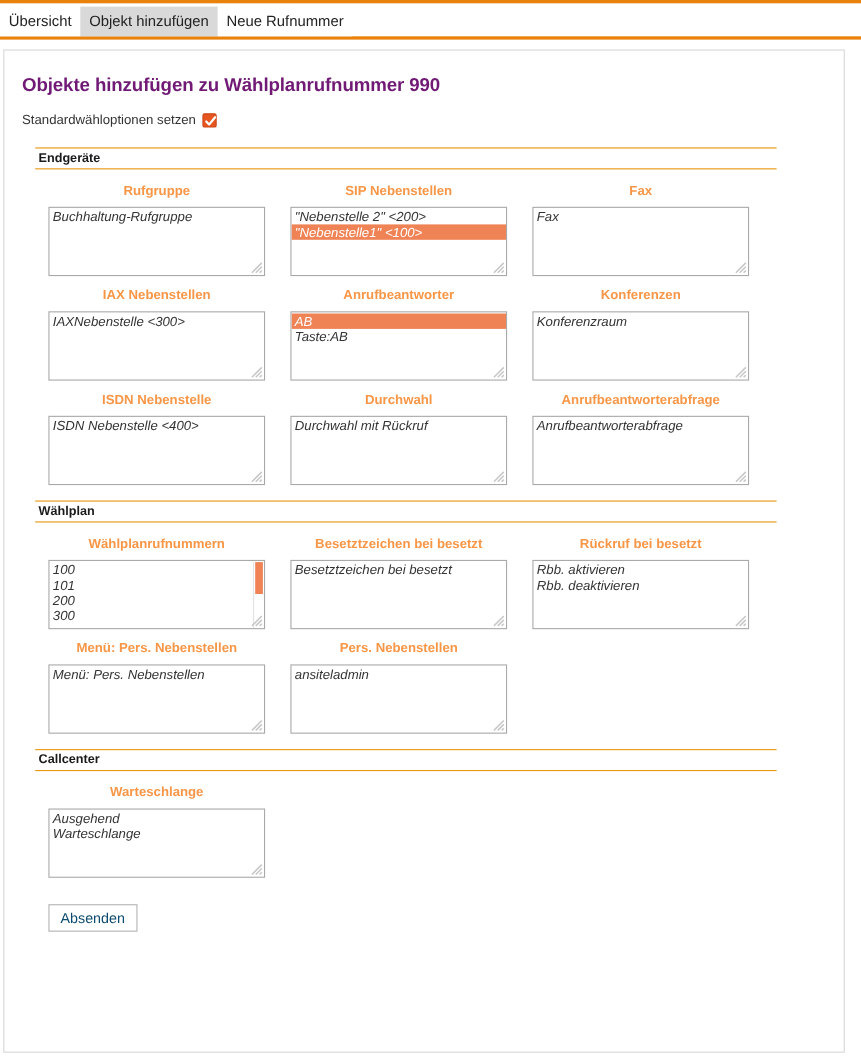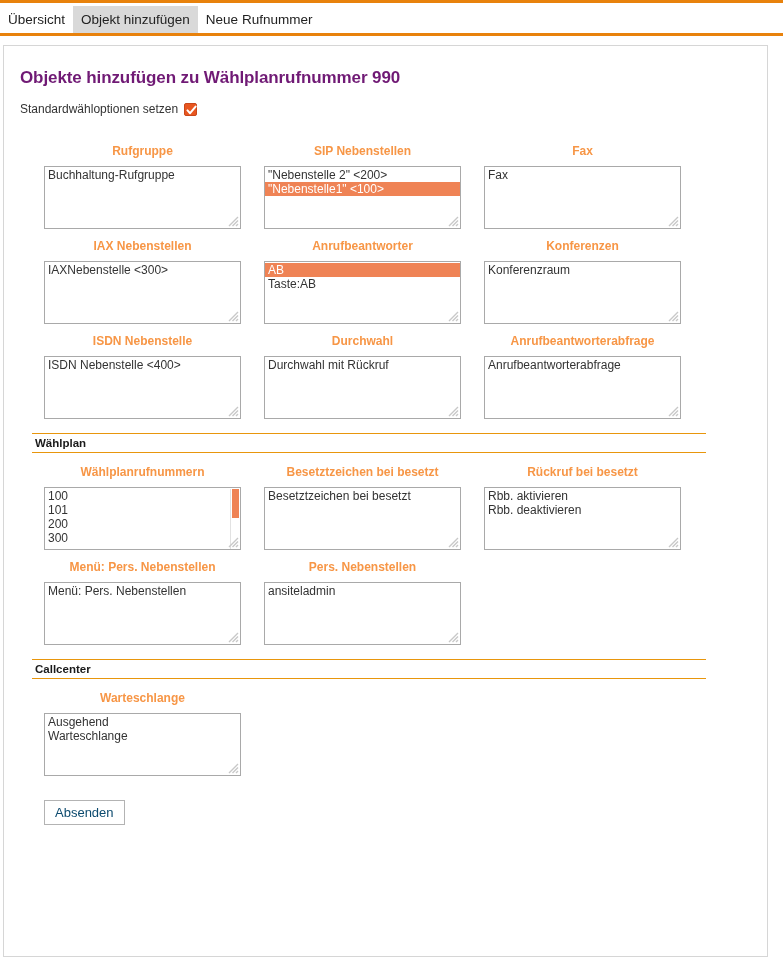--- a/index.html
+++ b/index.html
@@ -162,20 +162,21 @@
   }
   .listbox {
     position: relative;
     width: 197px;
     height: 63px;
     border: 1px solid #a9a9a9;
     background: #ffffff;
     box-sizing: border-box;
     overflow: hidden;
     cursor: pointer;
+    font-style: italic;
   }
   .listbox ul {
     list-style: none;
     margin: 0;
     padding: 1px 0 0 0;
   }
   .listbox li {
     font-size: 12px;
     line-height: 14px;
     color: #333333;
@@ -257,20 +258,25 @@
       <span class="opt-label">Standardwähloptionen setzen</span>
       <span class="checkbox">
         <svg width="11" height="11" viewBox="0 0 11 11">
           <path d="M1.5 5.4 L4.1 8.2 L9.6 1.6" stroke="#ffffff" stroke-width="2" fill="none" stroke-linecap="round" stroke-linejoin="round"></path>
         </svg>
       </span>
     </div>
 
     <div id="sections-root">
         <div class="section">
+          <div class="section-head">
+            <div class="section-line-top"></div>
+            <div class="section-line-bottom"></div>
+            <div class="section-legend">Endgeräte</div>
+          </div>
           <div class="section-body">
             <div class="grid-row">
               <div class="cell">
                 <div class="cell-title">Rufgruppe</div>
                 <div class="listbox">
                   <ul>
                     <li>Buchhaltung-Rufgruppe</li>
                   </ul>
                   <div class="grip"><svg width="13" height="13" viewBox="0 0 13 13">
                       <path d="M12 3 L3 12 M12 6.5 L6.5 12 M12 10 L10 12" stroke="#c8c8c8" stroke-width="1.4" fill="none"></path>

